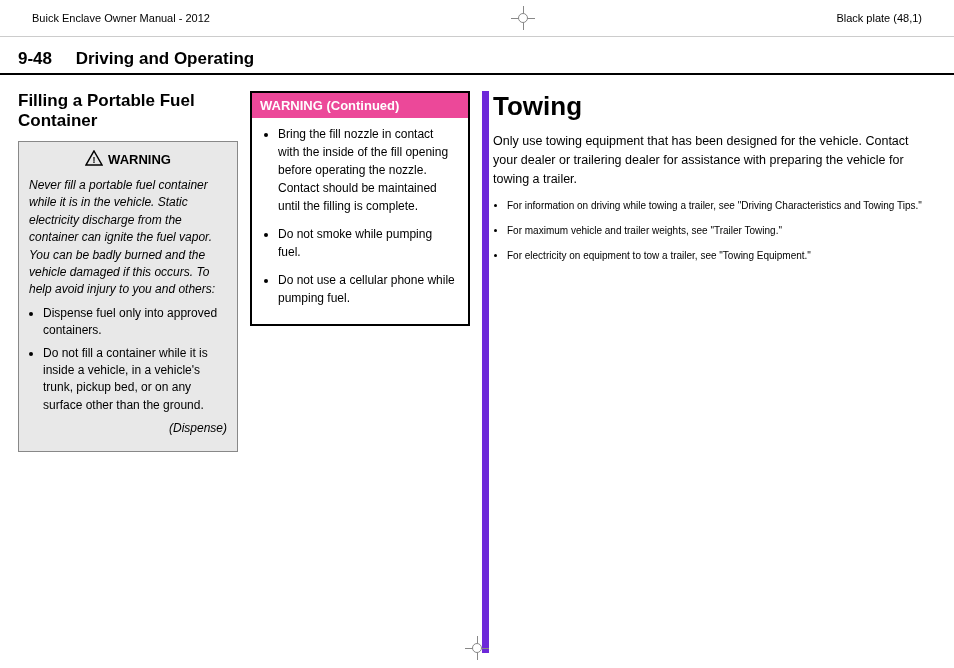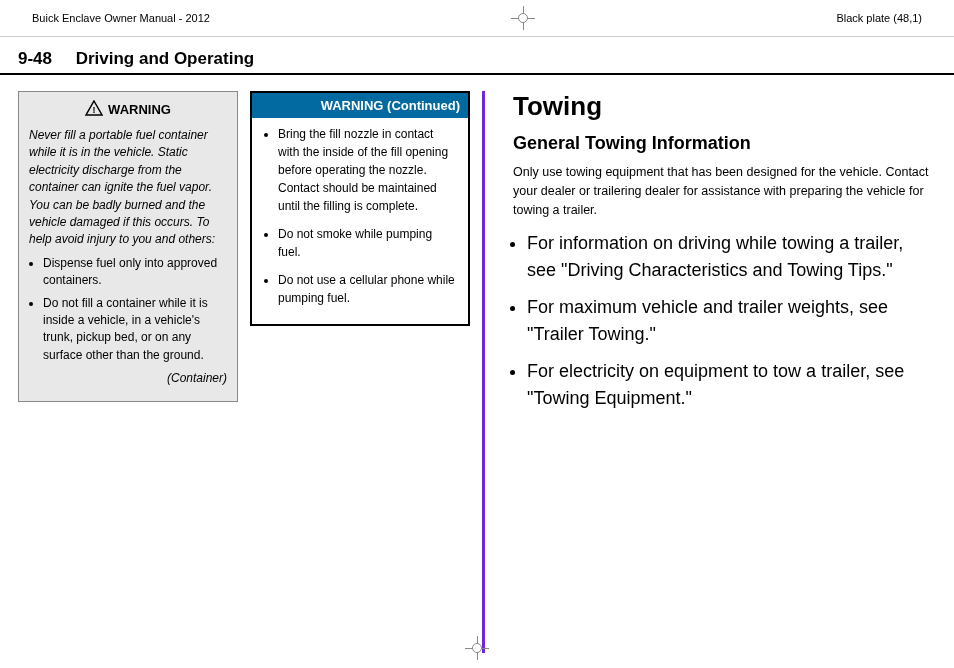--- a/index.html
+++ b/index.html
@@ -141,23 +141,23 @@
       width: 220px;
       flex-shrink: 0;
     }
 
     .warning-continued-box {
       border: 2px solid #000;
       background: #fff;
     }
 
     .warning-continued-title {
-      background: #0369a1;
+      background: #ec4899;
       color: #fff;
-      text-align: right;
+      text-align: left;
       font-weight: bold;
       font-size: 13px;
       padding: 5px 8px;
     }
 
     .warning-continued-body {
       padding: 7px 12px;
     }
 
     .warning-continued-body ul {
@@ -166,22 +166,22 @@
       line-height: 1.5;
     }
 
     .warning-continued-body ul li {
       margin-bottom: 10px;
     }
 
     
     .right-column {
       flex: 1;
-      border-left: 3px solid #6d28d9;
-      padding-left: 28px;
+      border-left: 7px solid #6d28d9;
+      padding-left: 4px;
     }
 
     .right-column h2 {
       font-size: 26px;
       font-weight: bold;
       margin-bottom: 10px;
     }
 
     .right-column h3 {
       font-size: 18px;
@@ -191,21 +191,21 @@
     }
 
     .right-column p {
       font-size: 12.5px;
       line-height: 1.5;
       margin-bottom: 10px;
     }
 
     .right-column ul {
       margin-left: 14px;
-      font-size: 18px;
+      font-size: 10px;
       line-height: 1.5;
     }
 
     .right-column ul li {
       margin-bottom: 10px;
     }
 
     
     .page-footer {
       display: flex;
@@ -231,56 +231,56 @@
 </div>
 
 <div class="section-heading">
   <span>9-48</span>&nbsp;&nbsp;&nbsp;&nbsp;
   <span>Driving and Operating</span>
 </div>
 
 <div class="main-content">
 
   <div class="left-column">
+    <h2>Filling a Portable Fuel Container</h2>
 
     <div class="warning-box">
       <div class="warning-title">
         <span>
           <svg width="18" height="16" viewBox="0 0 18 16">
             <polygon points="9,1 17,15 1,15" fill="none" stroke="#000" stroke-width="1.5"></polygon>
             <text x="9" y="13" text-anchor="middle" font-size="9" font-weight="bold">!</text>
           </svg>
         </span>
         <span>WARNING</span>
       </div>
       <p>Never fill a portable fuel container while it is in the vehicle. Static electricity discharge from the container can ignite the fuel vapor. You can be badly burned and the vehicle damaged if this occurs. To help avoid injury to you and others:</p>
       <ul>
         <li>Dispense fuel only into approved containers.</li>
         <li>Do not fill a container while it is inside a vehicle, in a vehicle's trunk, pickup bed, or on any surface other than the ground.</li>
       </ul>
-      <p class="continued-note">(Container)</p>
+      <p class="continued-note">(Dispense)</p>
     </div>
   </div>
 
   <div class="middle-column">
     <div class="warning-continued-box">
       <div class="warning-continued-title">WARNING  (Continued)</div>
       <div class="warning-continued-body">
         <ul>
           <li>Bring the fill nozzle in contact with the inside of the fill opening before operating the nozzle. Contact should be maintained until the filling is complete.</li>
           <li>Do not smoke while pumping fuel.</li>
           <li>Do not use a cellular phone while pumping fuel.</li>
         </ul>
       </div>
     </div>
   </div>
 
   <div class="right-column">
     <h2>Towing</h2>
-    <h3>General Towing Information</h3>
     <p>Only use towing equipment that has been designed for the vehicle. Contact your dealer or trailering dealer for assistance with preparing the vehicle for towing a trailer.</p>
     <ul>
       <li>For information on driving while towing a trailer, see "Driving Characteristics and Towing Tips."</li>
       <li>For maximum vehicle and trailer weights, see "Trailer Towing."</li>
       <li>For electricity on equipment to tow a trailer, see "Towing Equipment."</li>
     </ul>
   </div>
 
 </div>
 

